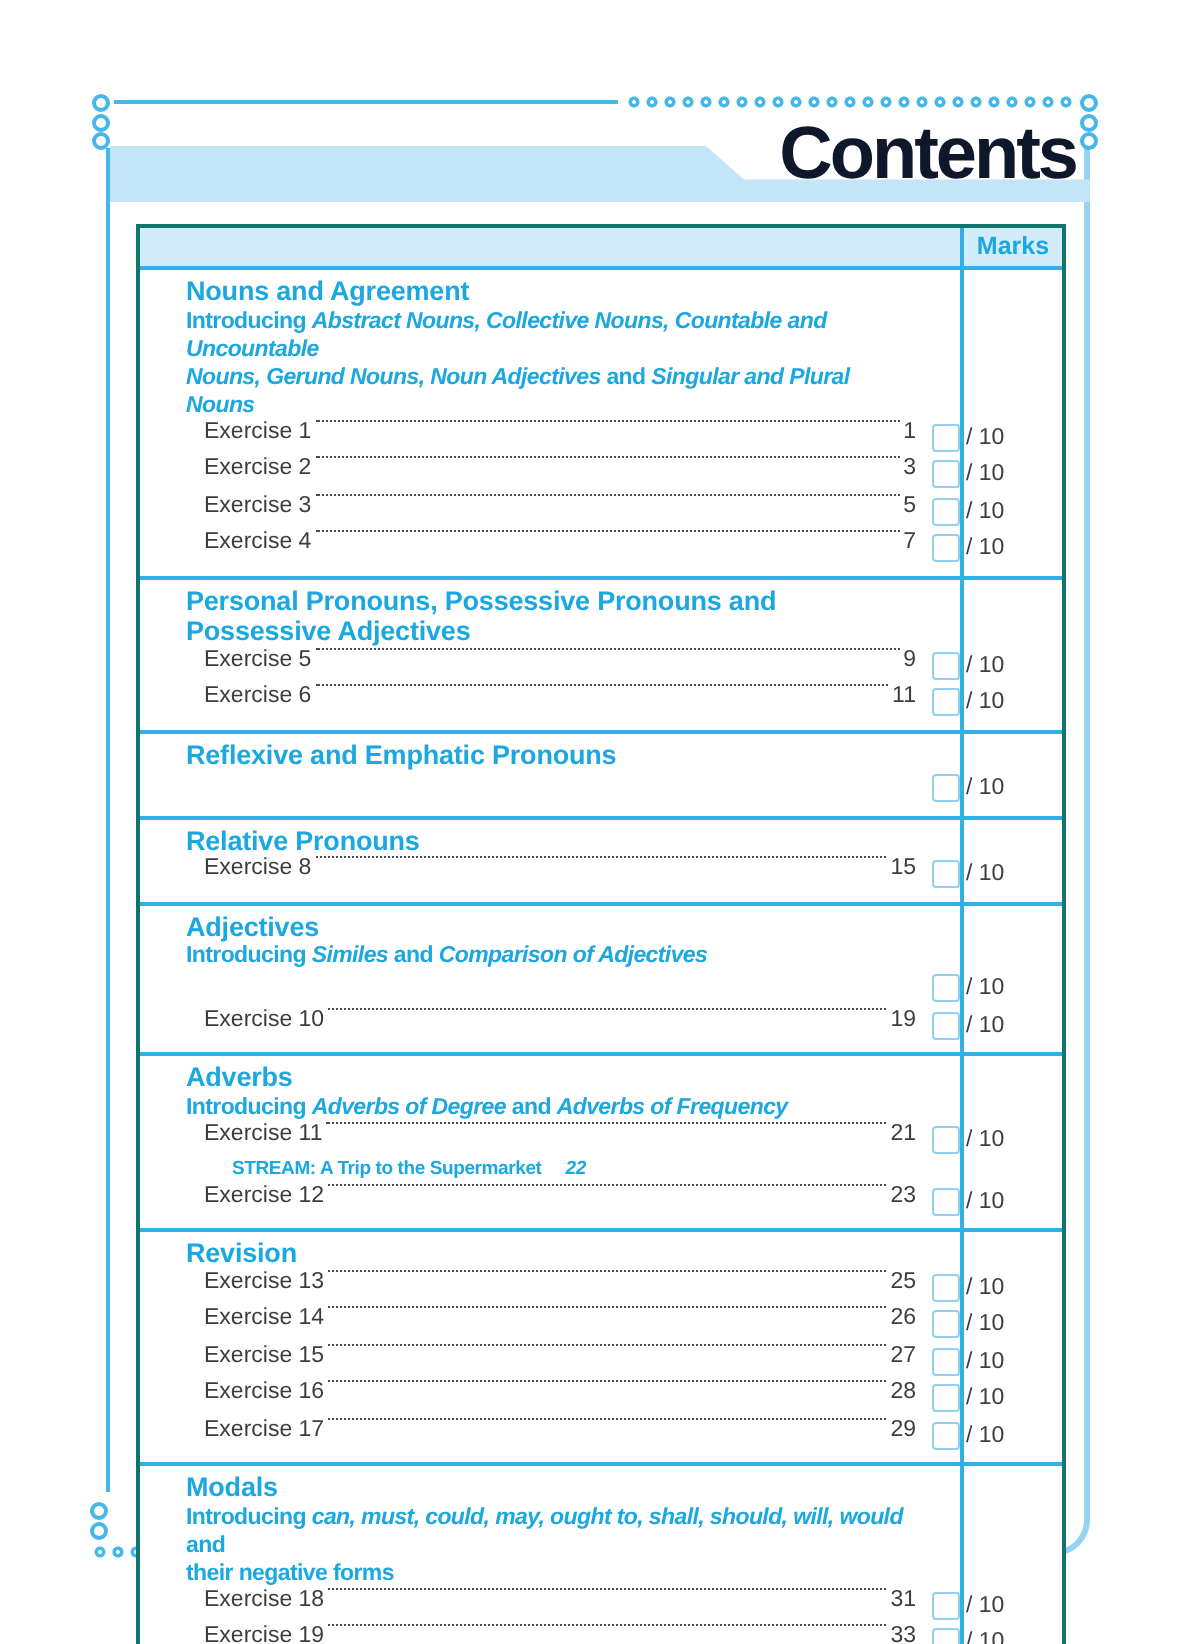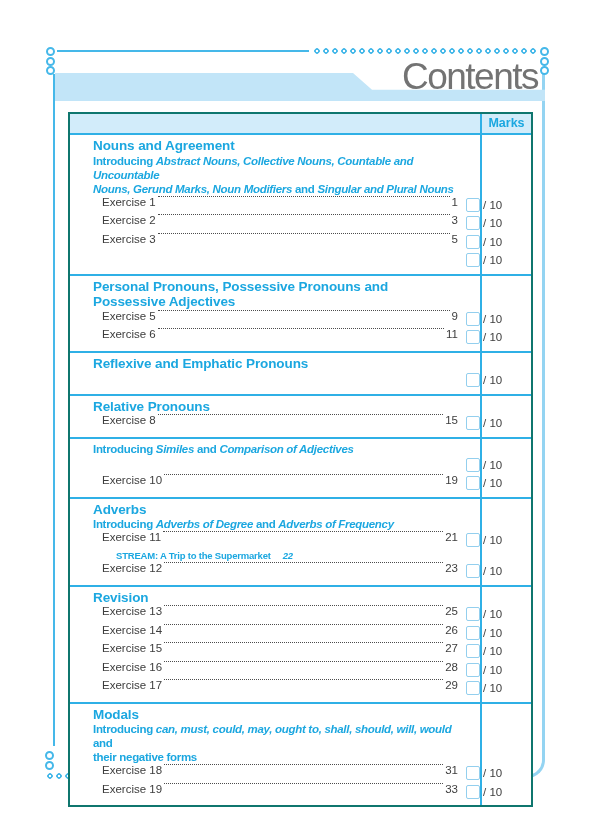--- a/index.html
+++ b/index.html
@@ -39,21 +39,21 @@
     position:absolute; left:53px; top:774px; width:244px; height:5px; background:#ffffff;
   }
   
   .ribbon {
     position:absolute; left:55px; top:73px; width:490px; height:28px;
     background:#c2e5f8;
     clip-path:polygon(0 0, 298px 0, 317px 60%, 100% 60%, 100% 100%, 0 100%);
   }
   .page-title {
     position:absolute; top:57px; right:62px;
-    font-size:37px; font-weight:normal; letter-spacing:-1.5px; color:#737373;
+    font-size:37px; font-weight:bold; letter-spacing:-1.5px; color:#0f172a;
     line-height:40px;
   }
   
   .toc {
     position:absolute; left:68px; top:112px; width:465px;
     box-sizing:border-box; border:2px solid #0f766e; background:#ffffff;
   }
   .toc-divider {
     position:absolute; top:0; bottom:0; right:49px; width:2px; background:#2fb0e6;
   }
@@ -120,21 +120,21 @@
 <div class="page-title">Contents</div>
 
 <div class="toc">
   <div class="toc-header">
     <div class="marks-label">Marks</div>
   </div>
   <div id="toc-sections">
       <div class="sec">
         <div class="sec-title-line">Nouns and Agreement</div>
         <div class="sec-intro-line"><span>Introducing </span><span class="it">Abstract Nouns, Collective Nouns, Countable and Uncountable</span></div>
-        <div class="sec-intro-line"><span class="it">Nouns, Gerund Marks, Noun Modifiers</span><span> and </span><span class="it">Singular and Plural Nouns</span></div>
+        <div class="sec-intro-line"><span class="it">Nouns, Gerund Nouns, Noun Adjectives</span><span> and </span><span class="it">Singular and Plural Nouns</span></div>
         <div class="ex-row">
           <div class="ex-main">
             <span class="ex-label">Exercise 1</span>
             <span class="ex-leader"></span>
             <span class="ex-page">1</span>
           </div>
           <div class="ex-marks">
             <span class="mark-box"></span>
             <span class="mark-text">/ 10</span>
           </div>
@@ -155,20 +155,25 @@
             <span class="ex-label">Exercise 3</span>
             <span class="ex-leader"></span>
             <span class="ex-page">5</span>
           </div>
           <div class="ex-marks">
             <span class="mark-box"></span>
             <span class="mark-text">/ 10</span>
           </div>
         </div>
         <div class="ex-row">
+          <div class="ex-main">
+            <span class="ex-label">Exercise 4</span>
+            <span class="ex-leader"></span>
+            <span class="ex-page">7</span>
+          </div>
           <div class="ex-marks">
             <span class="mark-box"></span>
             <span class="mark-text">/ 10</span>
           </div>
         </div>
       </div>
       <div class="sec">
         <div class="sec-title-line">Personal Pronouns, Possessive Pronouns and</div>
         <div class="sec-title-line">Possessive Adjectives</div>
         <div class="ex-row">
@@ -211,20 +216,21 @@
             <span class="ex-leader"></span>
             <span class="ex-page">15</span>
           </div>
           <div class="ex-marks">
             <span class="mark-box"></span>
             <span class="mark-text">/ 10</span>
           </div>
         </div>
       </div>
       <div class="sec">
+        <div class="sec-title-line">Adjectives</div>
         <div class="sec-intro-line"><span>Introducing </span><span class="it">Similes</span><span> and </span><span class="it">Comparison of Adjectives</span></div>
         <div class="ex-row">
           <div class="ex-marks">
             <span class="mark-box"></span>
             <span class="mark-text">/ 10</span>
           </div>
         </div>
         <div class="ex-row">
           <div class="ex-main">
             <span class="ex-label">Exercise 10</span>

